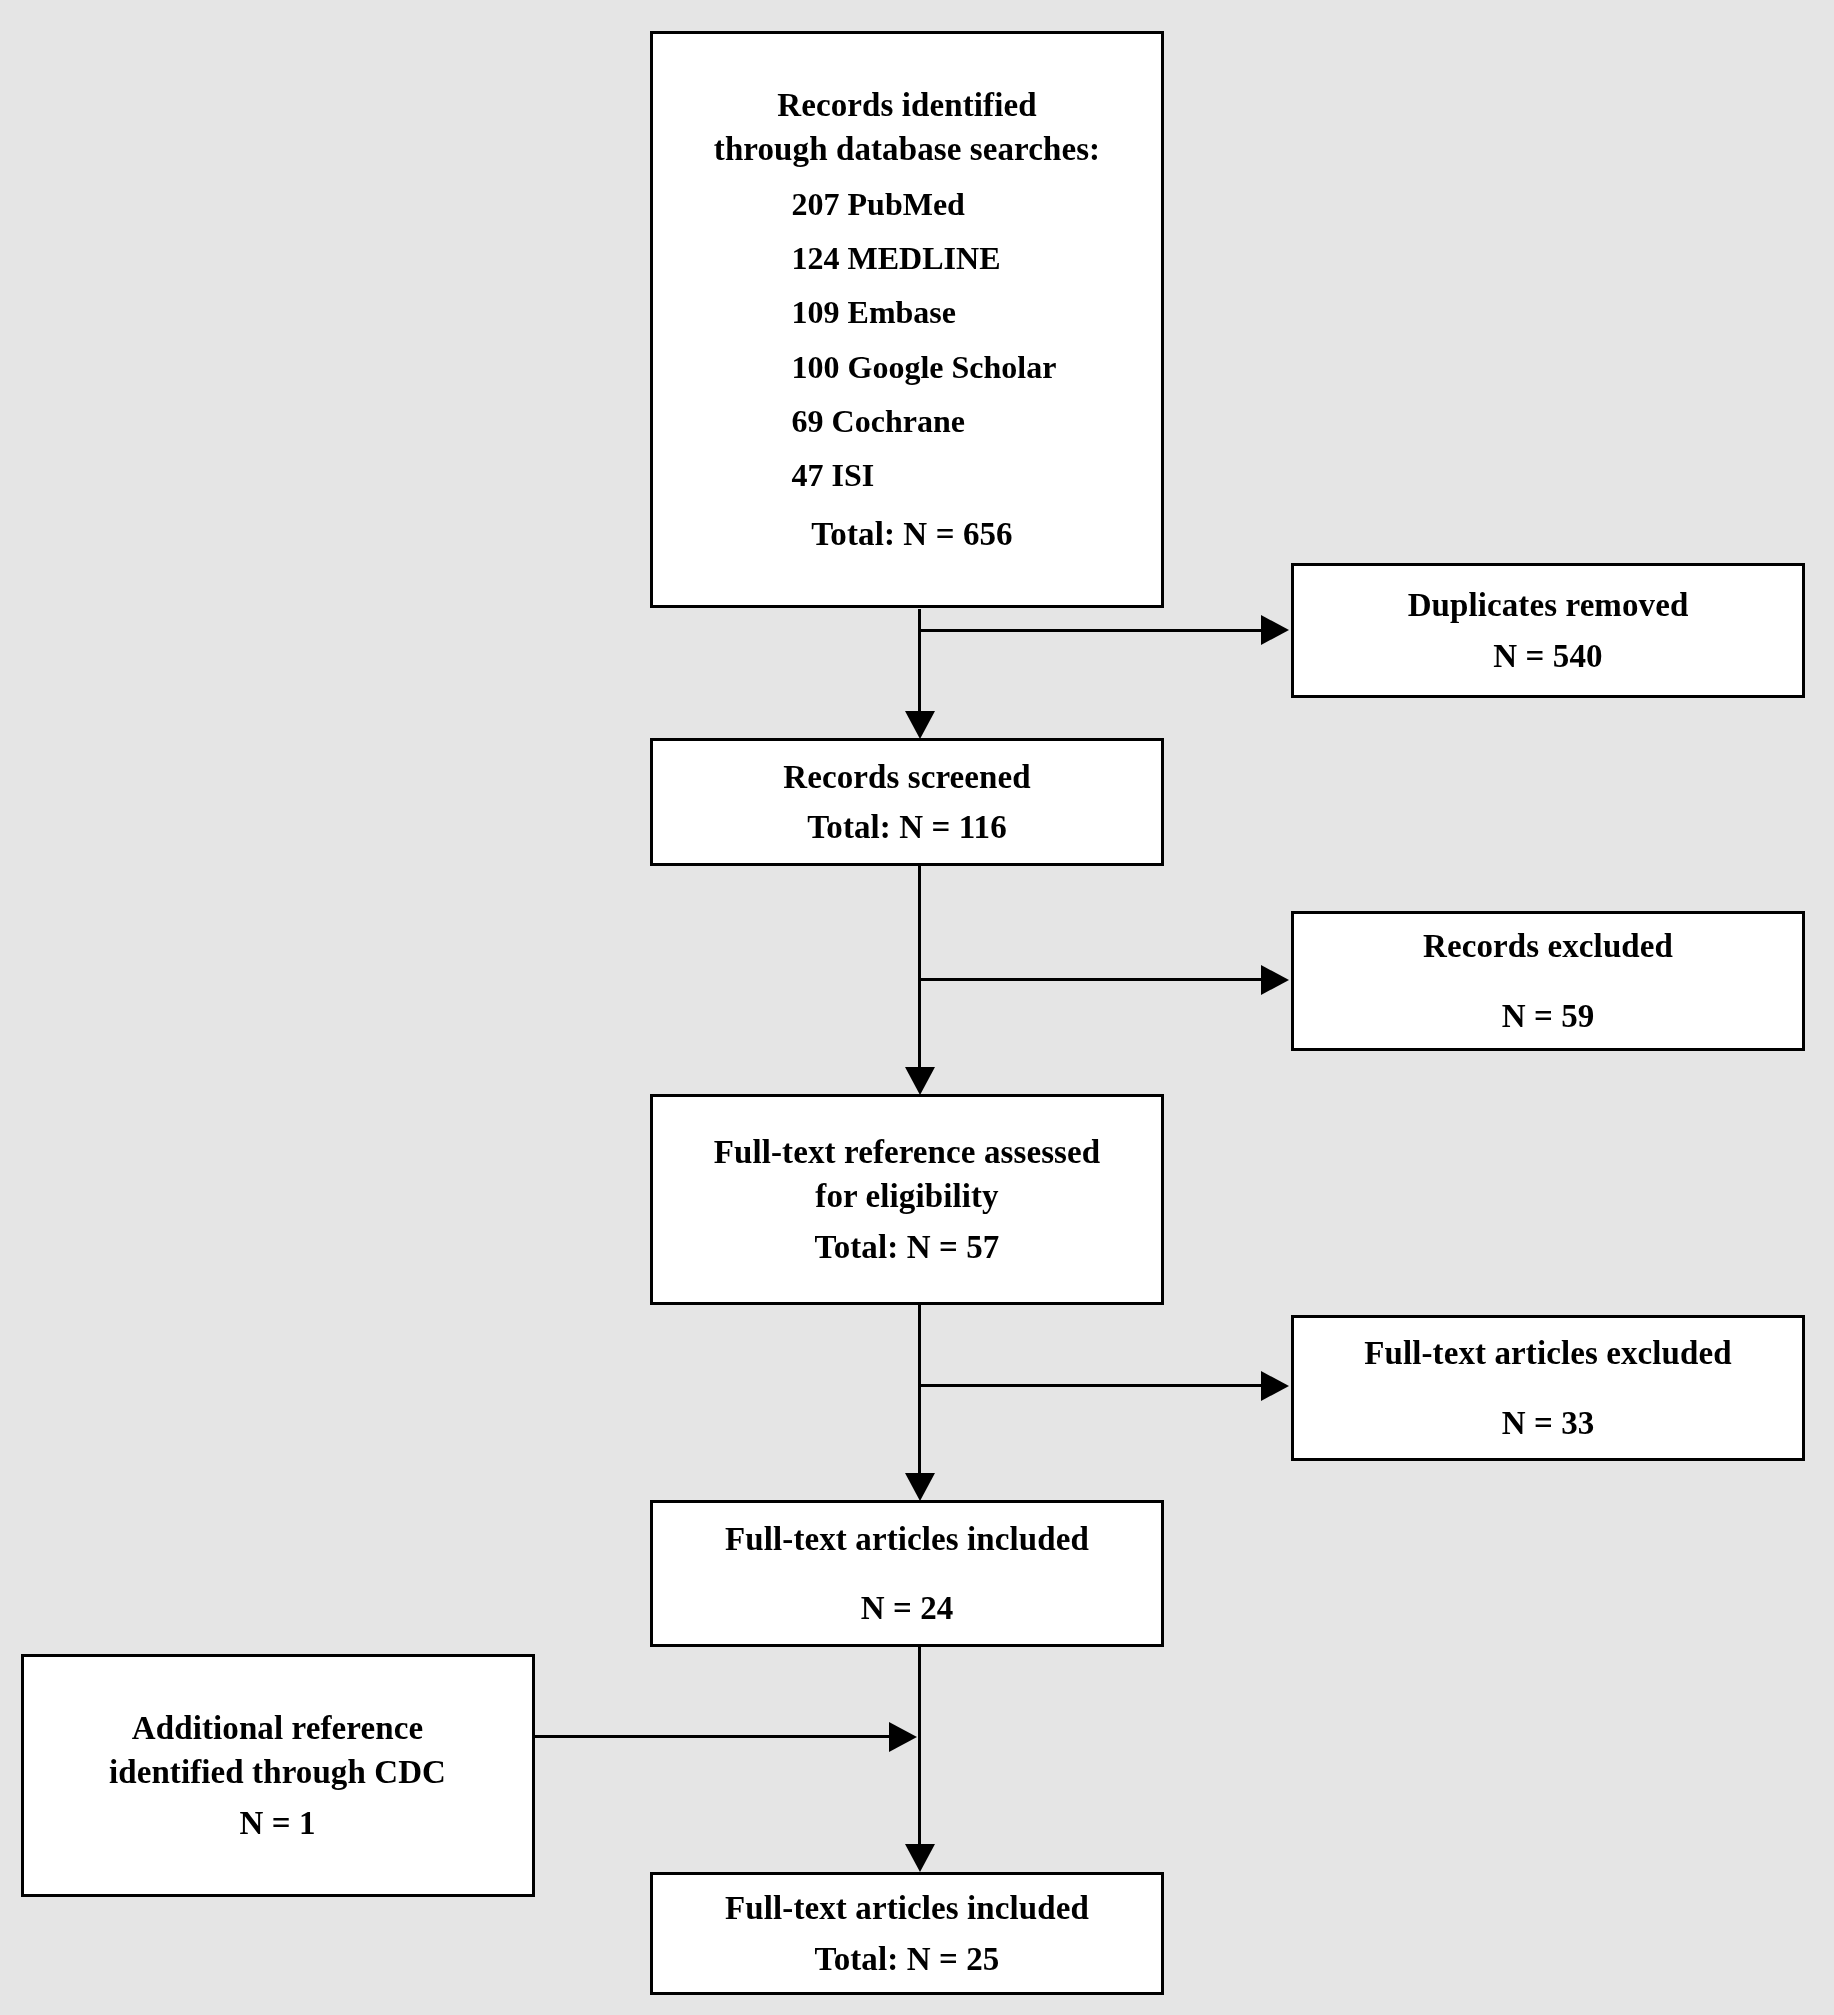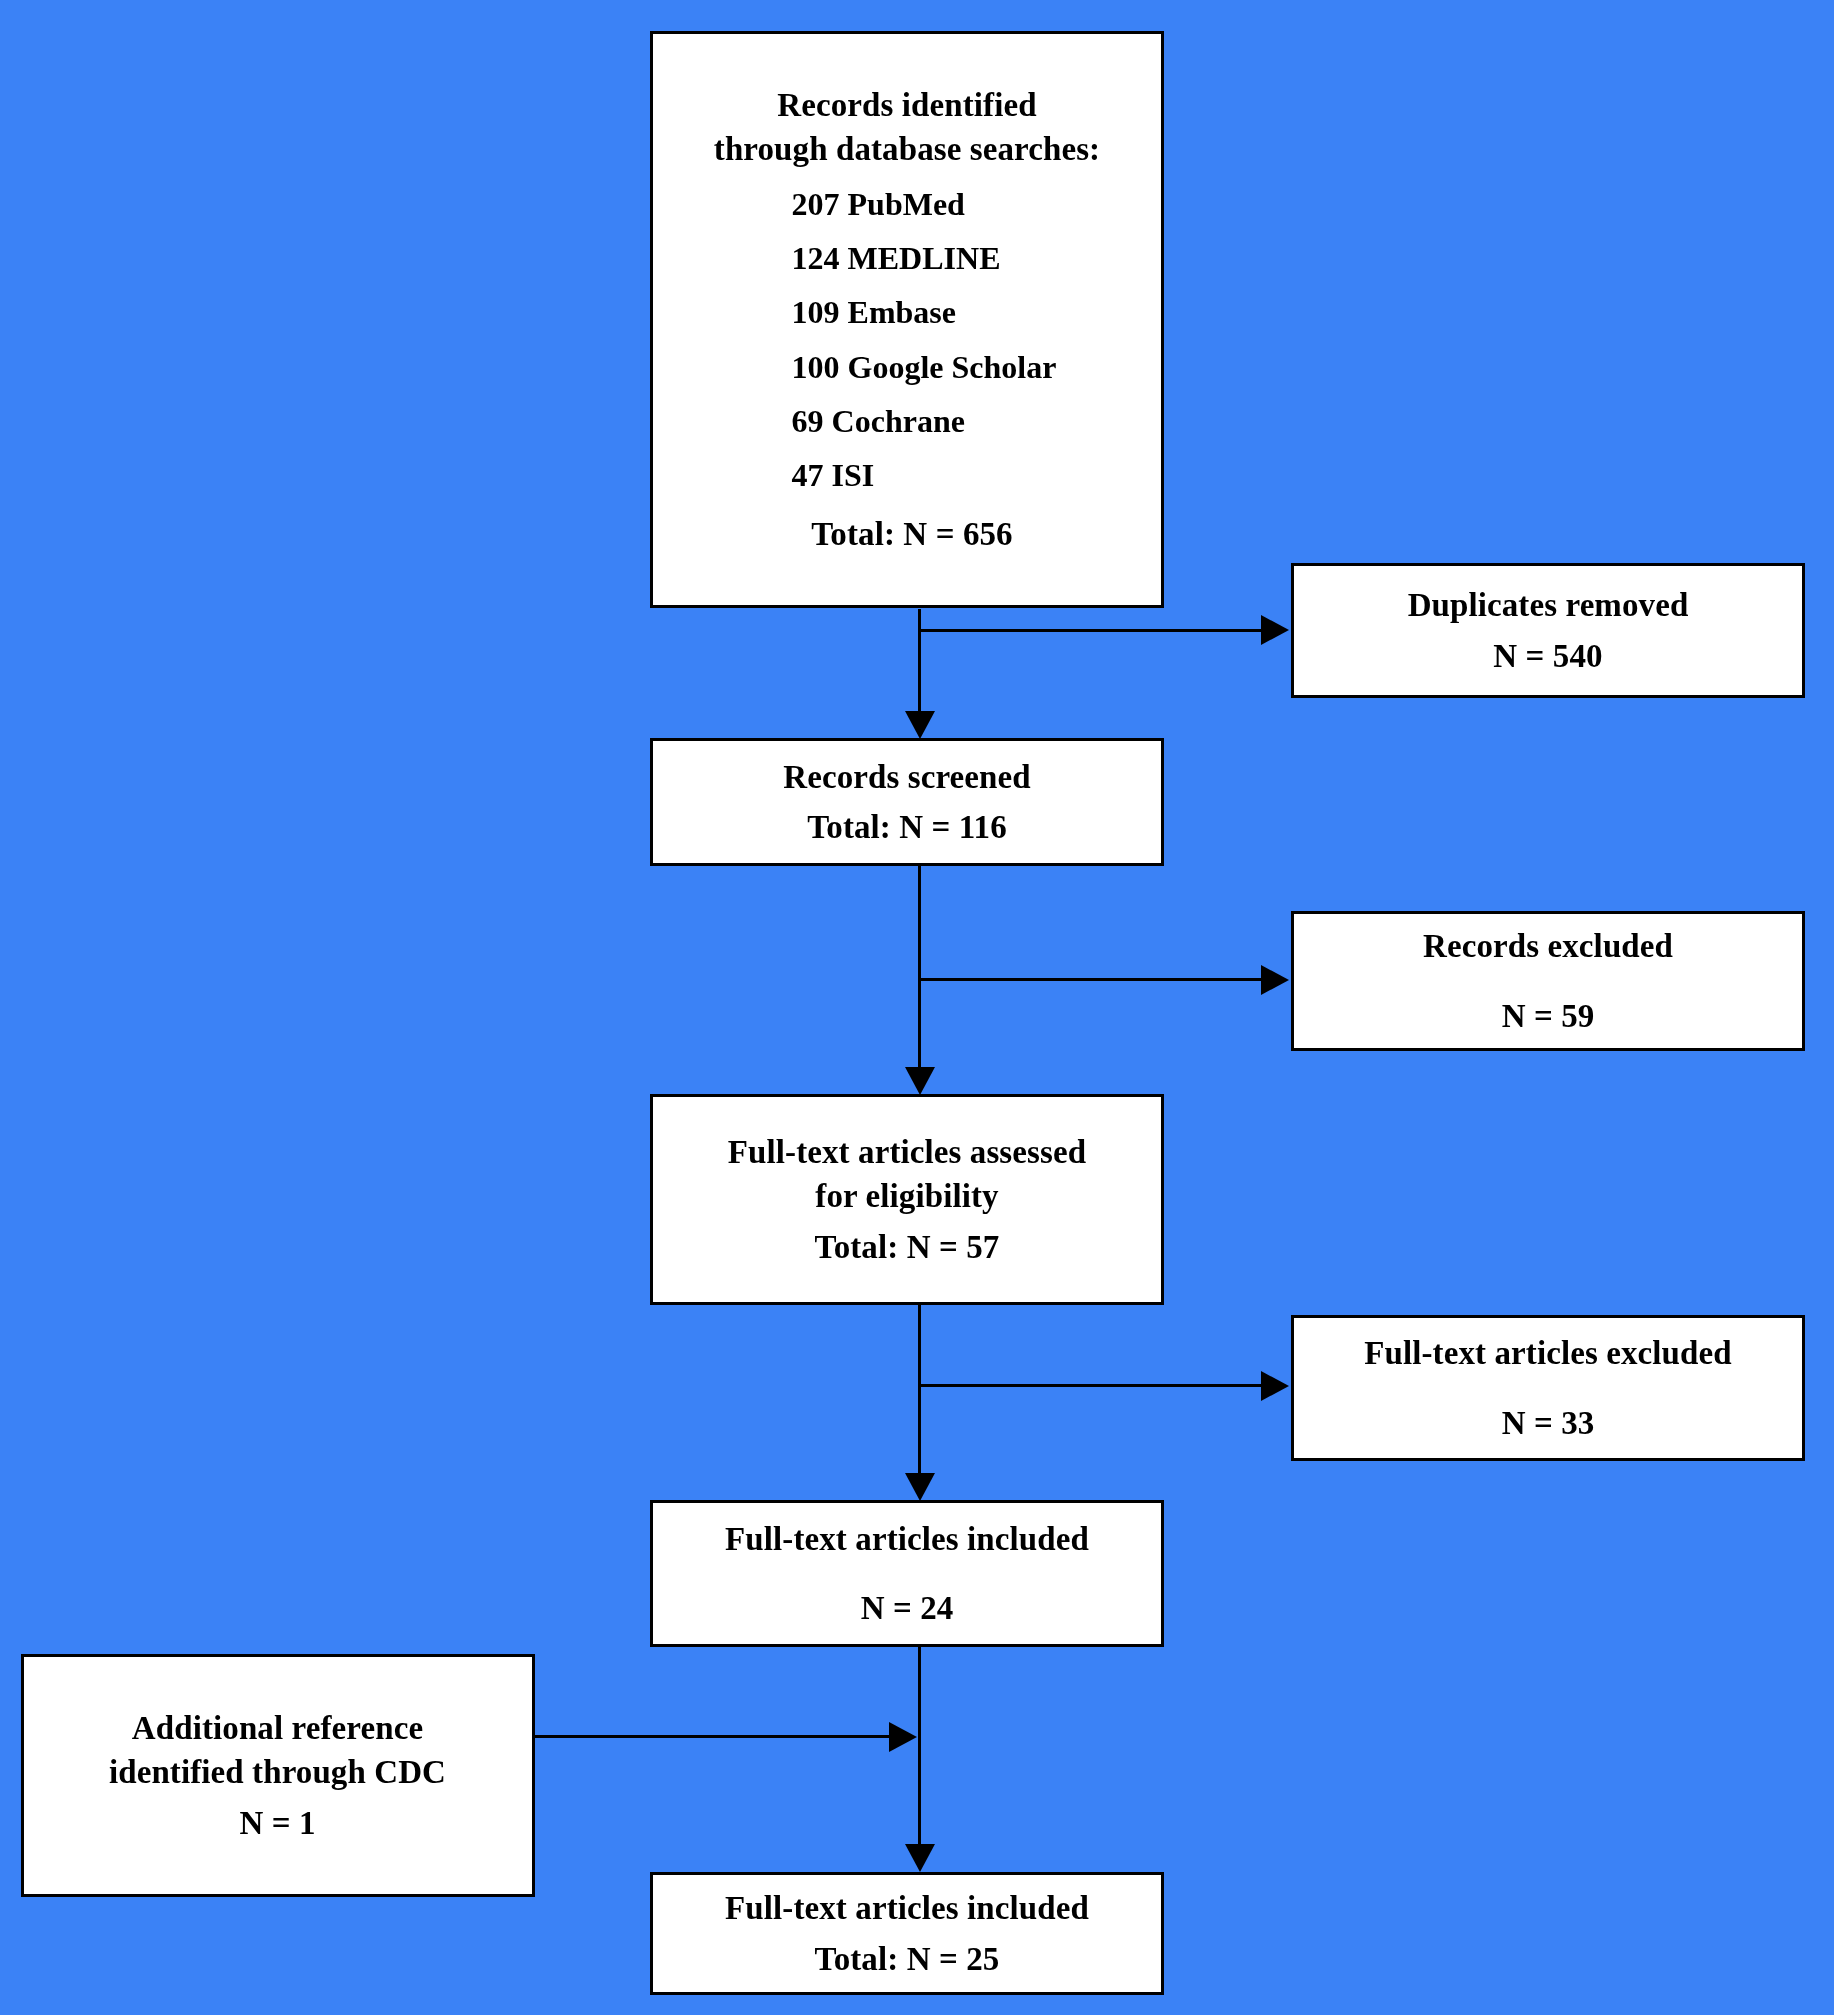--- a/index.html
+++ b/index.html
@@ -5,21 +5,21 @@
 <style>
   html, body {
     margin: 0;
     padding: 0;
     background: #ffffff;
   }
   #canvas {
     position: relative;
     width: 1835px;
     height: 2015px;
-    background: #3b82f6;
+    background: #e5e5e5;
     font-family: "Liberation Serif", "DejaVu Serif", serif;
     color: #000000;
     overflow: hidden;
   }
   
   .box {
     position: absolute;
     box-sizing: border-box;
     border: 3.4px solid #000000;
     background: #ffffff;
@@ -117,21 +117,21 @@
     <div class="line-b">Records screened</div>
     <div class="line-b gap-sm">Total: N = 116</div>
   </div>
 
   <div class="box" style="left:1291px; top:911px; width:514px; height:140px;">
     <div class="line-b">Records excluded</div>
     <div class="line-b gap-md">N = 59</div>
   </div>
 
   <div class="box" style="left:650px; top:1094px; width:514px; height:211px;">
-    <div class="line-b">Full-text articles assessed</div>
+    <div class="line-b">Full-text reference assessed</div>
     <div class="line-b">for eligibility</div>
     <div class="line-b gap-sm">Total: N = 57</div>
   </div>
 
   <div class="box" style="left:1291px; top:1315px; width:514px; height:146px;">
     <div class="line-b">Full-text articles excluded</div>
     <div class="line-b gap-md">N = 33</div>
   </div>
 
   <div class="box" style="left:650px; top:1500px; width:514px; height:147px;">

